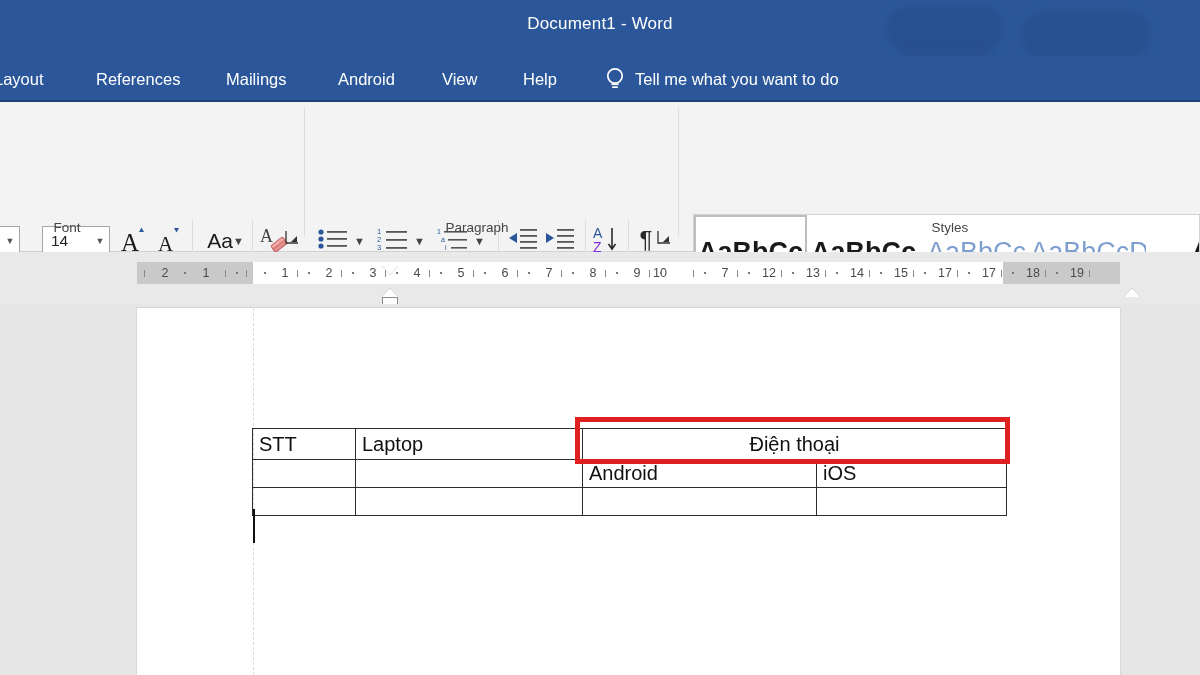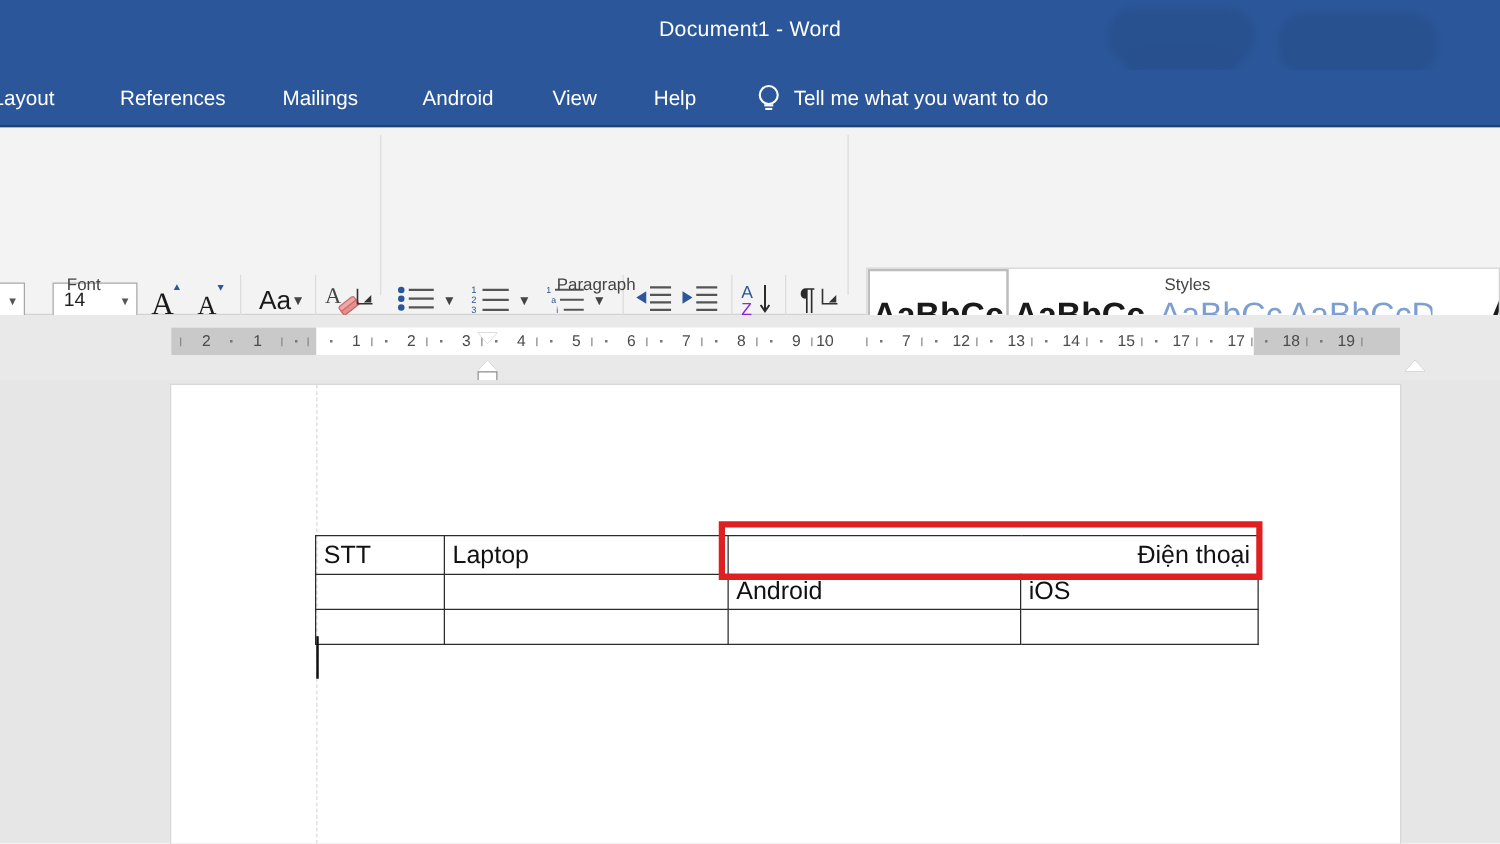--- a/index.html
+++ b/index.html
@@ -161,21 +161,21 @@
   .wtable {
     position: absolute; border-collapse: collapse; table-layout: fixed;
   }
   .wtable td {
     border: 1px solid #2c2c2c; padding: 0 6px;
     font-size: 20px; color: #111; vertical-align: middle;
     font-family: "Liberation Sans", sans-serif;
   }
   .cell-head { height: 31px; }
   .cell-row { height: 28px; }
-  .ctr { text-align: right; margin-left: 15px; }
+  .ctr { text-align: center; margin-left: 15px; }
 
   .caret {
     position: absolute; left: 253px; top: 508px; width: 2px; height: 34px;
     background: #111;
   }
 
   
   .redbox {
     position: absolute; left: 575px; top: 417px; width: 435px; height: 47px;
     border: 5px solid #e02020; background: transparent;

